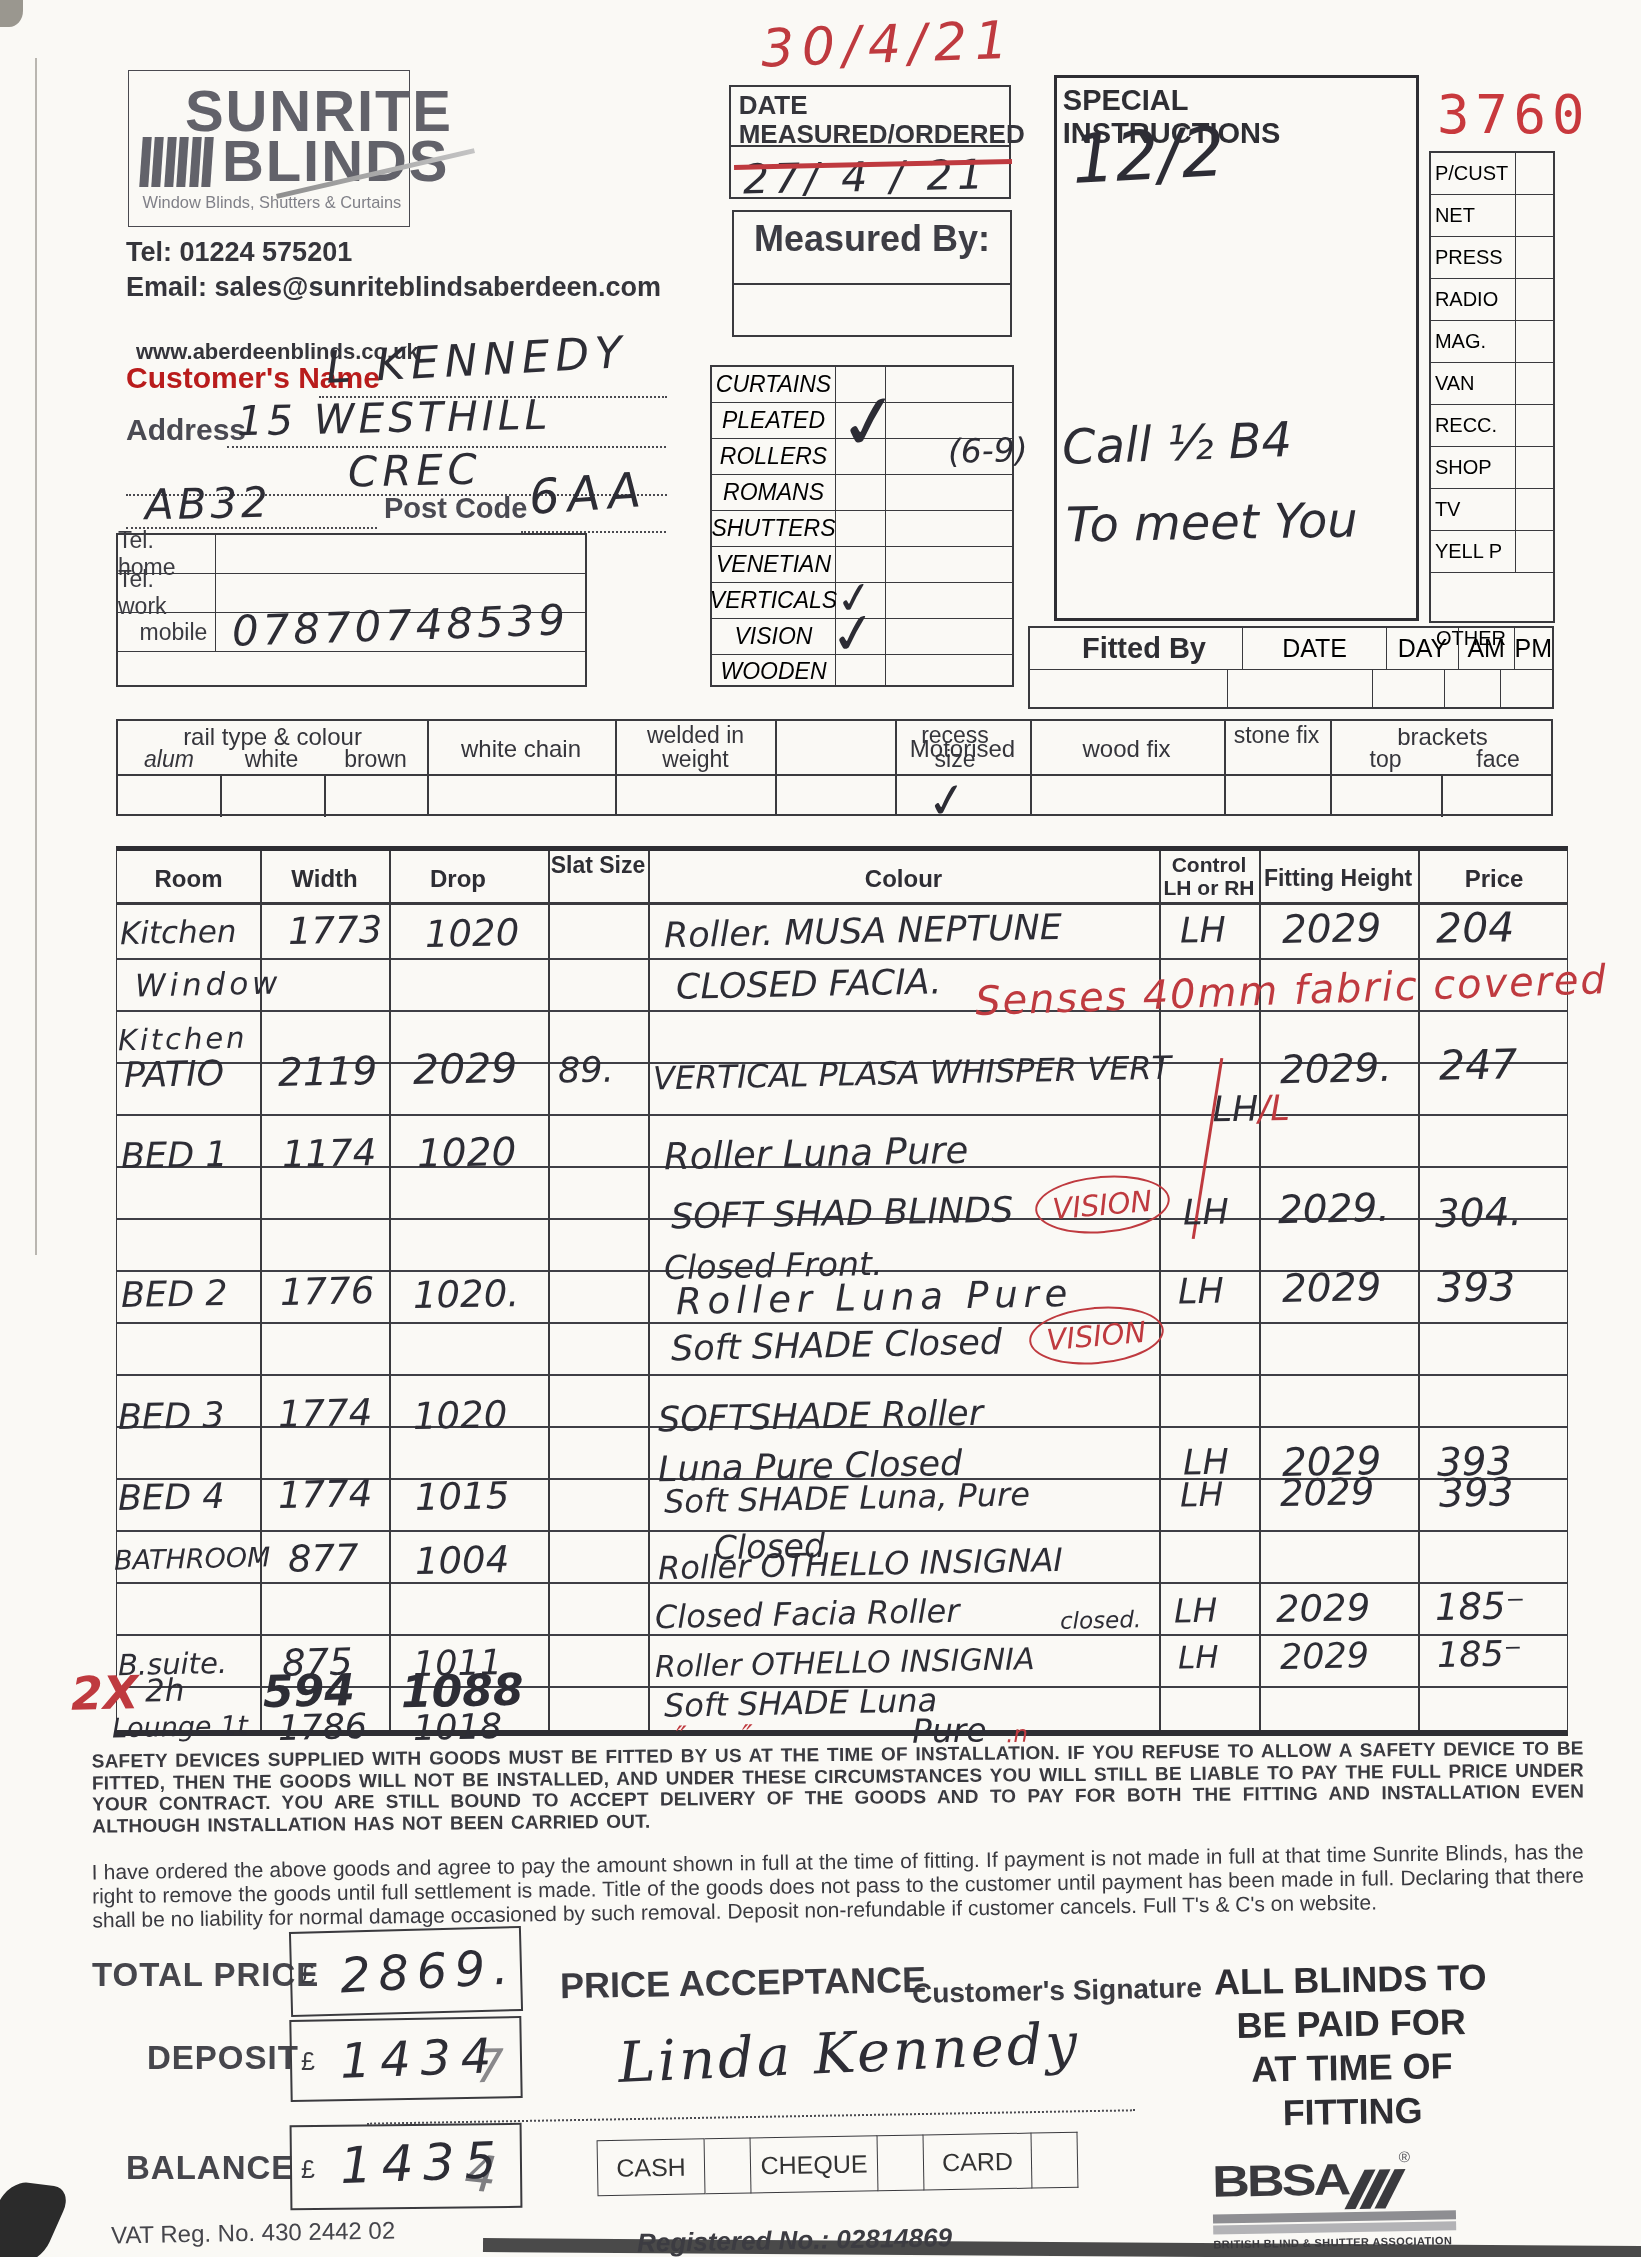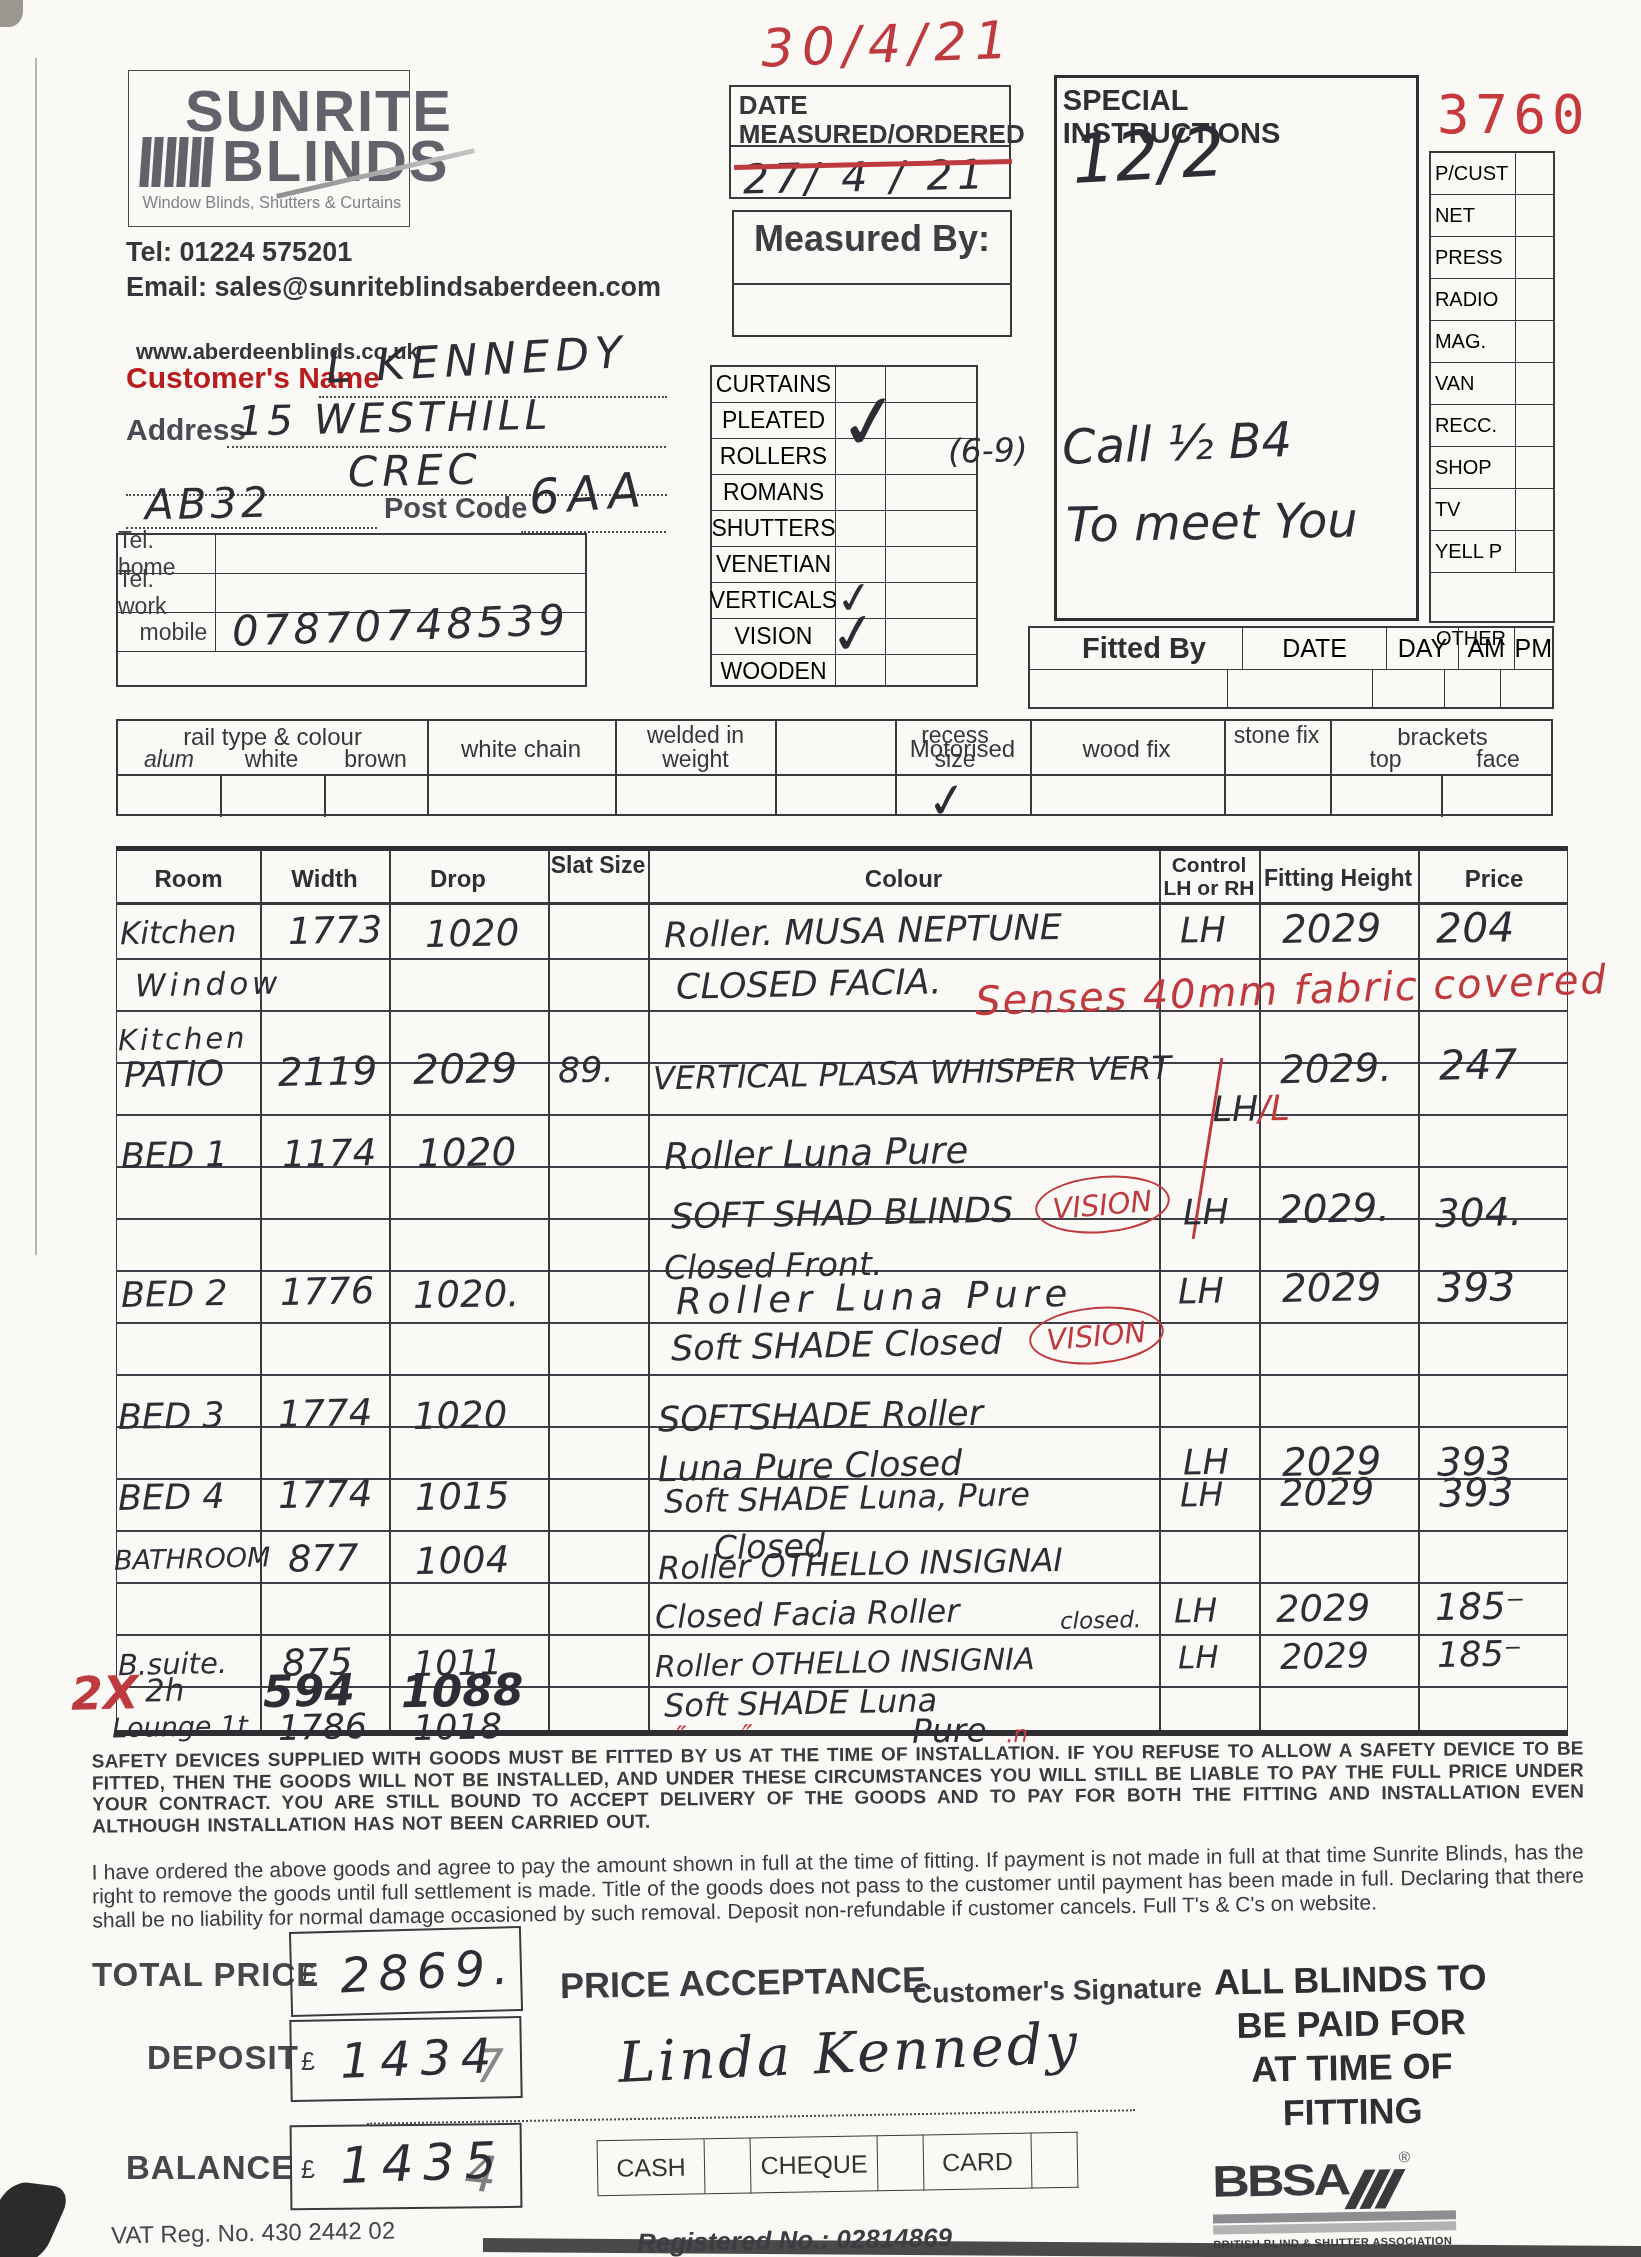--- a/index.html
+++ b/index.html
@@ -102,21 +102,21 @@
     </div>
   </div>
   <div class="hw" style="left:743px; top:153px; font-size:41px; letter-spacing:4.8px;">27/ 4 / 21</div>
   <div class="abs" style="left:734px; top:162px; width:278px; height:4.8px; background:#bf3a3f; transform:rotate(-1.2deg);"></div>
 
   <div class="abs box" style="left:732px; top:210px; width:280px; height:127px; border-width:2.9px;">
     <div class="print b" style="font-size:36px; text-align:center; margin-top:5.8px; color:#3d3d44;">Measured By:</div>
     <div class="hline" style="left:0; top:71px; width:100%;"></div>
   </div>
 
-  <div class="abs box" style="left:710px; top:365px; width:268px; height:322px; border-width:2.9px;">
+  <div class="abs box" style="left:710px; top:365px; width:304px; height:322px; border-width:2.9px;font-style:italic;">
     <div class="frow" style="height:36px; border-bottom:1.9px solid #3a3a3e;">
         <div class="cell" style="width:124px; font-size:23px;">CURTAINS</div>
         <div class="cell" style="width:50px;"></div>
         <div class="cell" style="flex:1;"></div>
       </div>
     <div class="frow" style="height:36px; border-bottom:1.9px solid #3a3a3e;">
         <div class="cell" style="width:124px; font-size:23px;">PLEATED</div>
         <div class="cell" style="width:50px;"></div>
         <div class="cell" style="flex:1;"></div>
       </div>

